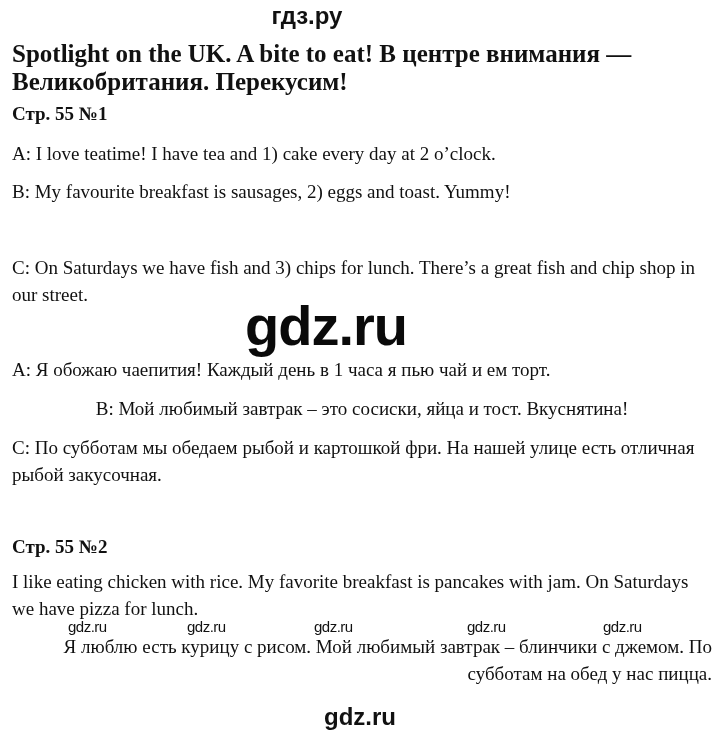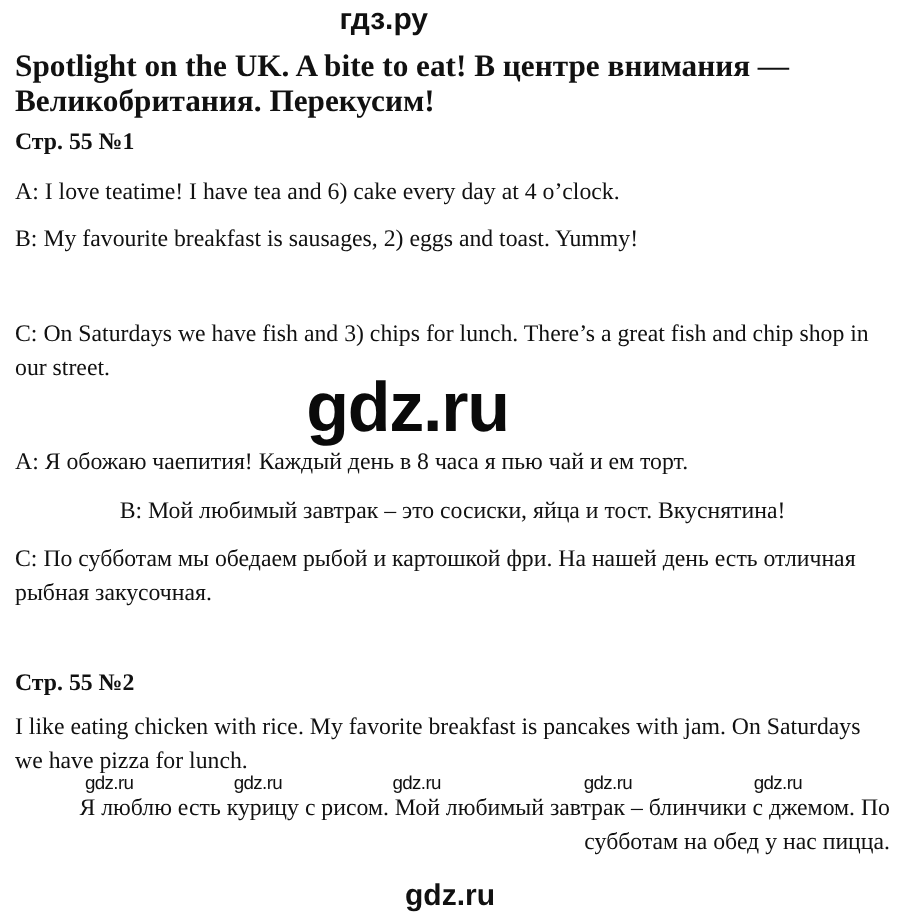--- a/index.html
+++ b/index.html
@@ -31,27 +31,27 @@
 </style>
 </head>
 <body>
 
 <div class="wm-top">гдз.ру</div>
 
 <div class="doc">
   <div class="title">Spotlight on the UK. A bite to eat! В центре внимания — Великобритания. Перекусим!</div>
 
   <div class="hdr" style="top:100px;">Стр. 55 №1</div>
-  <div class="p" style="top:140px;">A: I love teatime! I have tea and 6) cake every day at 4 o’clock.</div>
+  <div class="p" style="top:140px;">A: I love teatime! I have tea and 1) cake every day at 2 o’clock.</div>
   <div class="p" style="top:178px;">B: My favourite breakfast is sausages, 2) eggs and toast. Yummy!</div>
   <div class="p" style="top:254px;">C: On Saturdays we have fish and 3) chips for lunch. There’s a great fish and chip shop in our street.</div>
 
-  <div class="p" style="top:356px;">А: Я обожаю чаепития! Каждый день в 8 часа я пью чай и ем торт.</div>
+  <div class="p" style="top:356px;">А: Я обожаю чаепития! Каждый день в 1 часа я пью чай и ем торт.</div>
   <div class="p" style="top:395px;text-align:center;">В: Мой любимый завтрак – это сосиски, яйца и тост. Вкуснятина!</div>
-  <div class="p" style="top:434px;">С: По субботам мы обедаем рыбой и картошкой фри. На нашей день есть отличная рыбная закусочная.</div>
+  <div class="p" style="top:434px;">С: По субботам мы обедаем рыбой и картошкой фри. На нашей улице есть отличная рыбой закусочная.</div>
 
   <div class="hdr" style="top:533px;">Стр. 55 №2</div>
   <div class="p" style="top:568px;">I like eating chicken with rice. My favorite breakfast is pancakes with jam. On Saturdays we have pizza for lunch.</div>
   <div class="p" style="top:633px;text-align:right;">Я люблю есть курицу с рисом. Мой любимый завтрак – блинчики с джемом. По субботам на обед у нас пицца.</div>
 </div>
 
 <div class="wm-big">gdz.ru</div>
 
 <div class="wm-small" style="left:68px;">gdz.ru</div>
 <div class="wm-small" style="left:187px;">gdz.ru</div>

